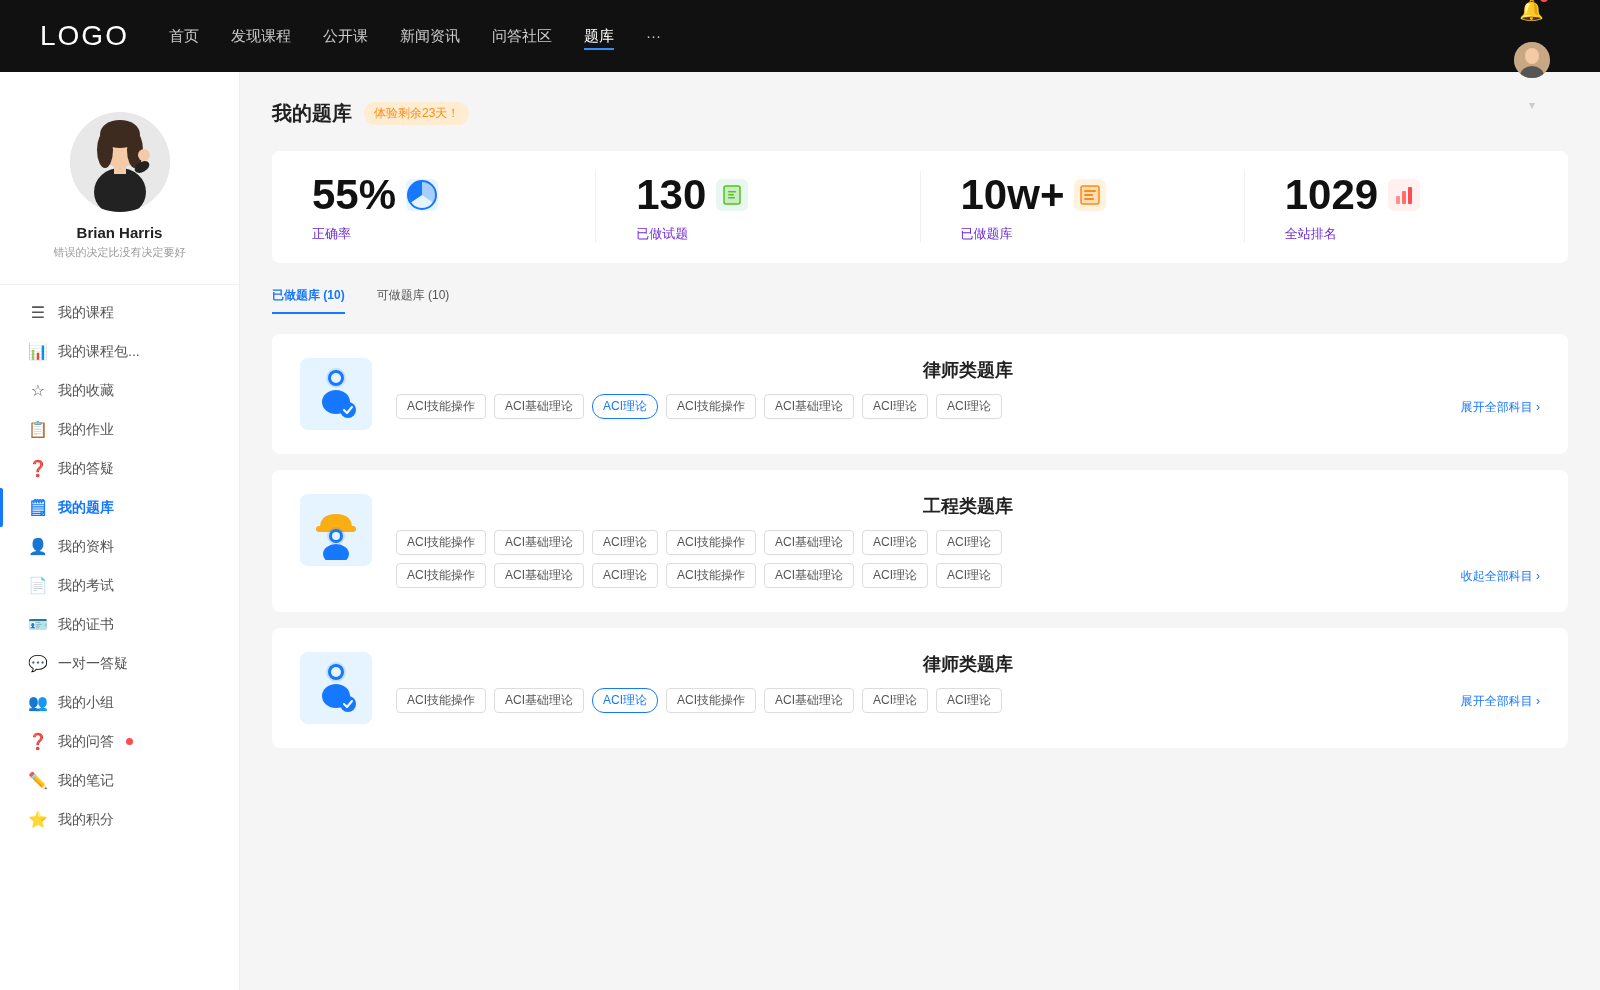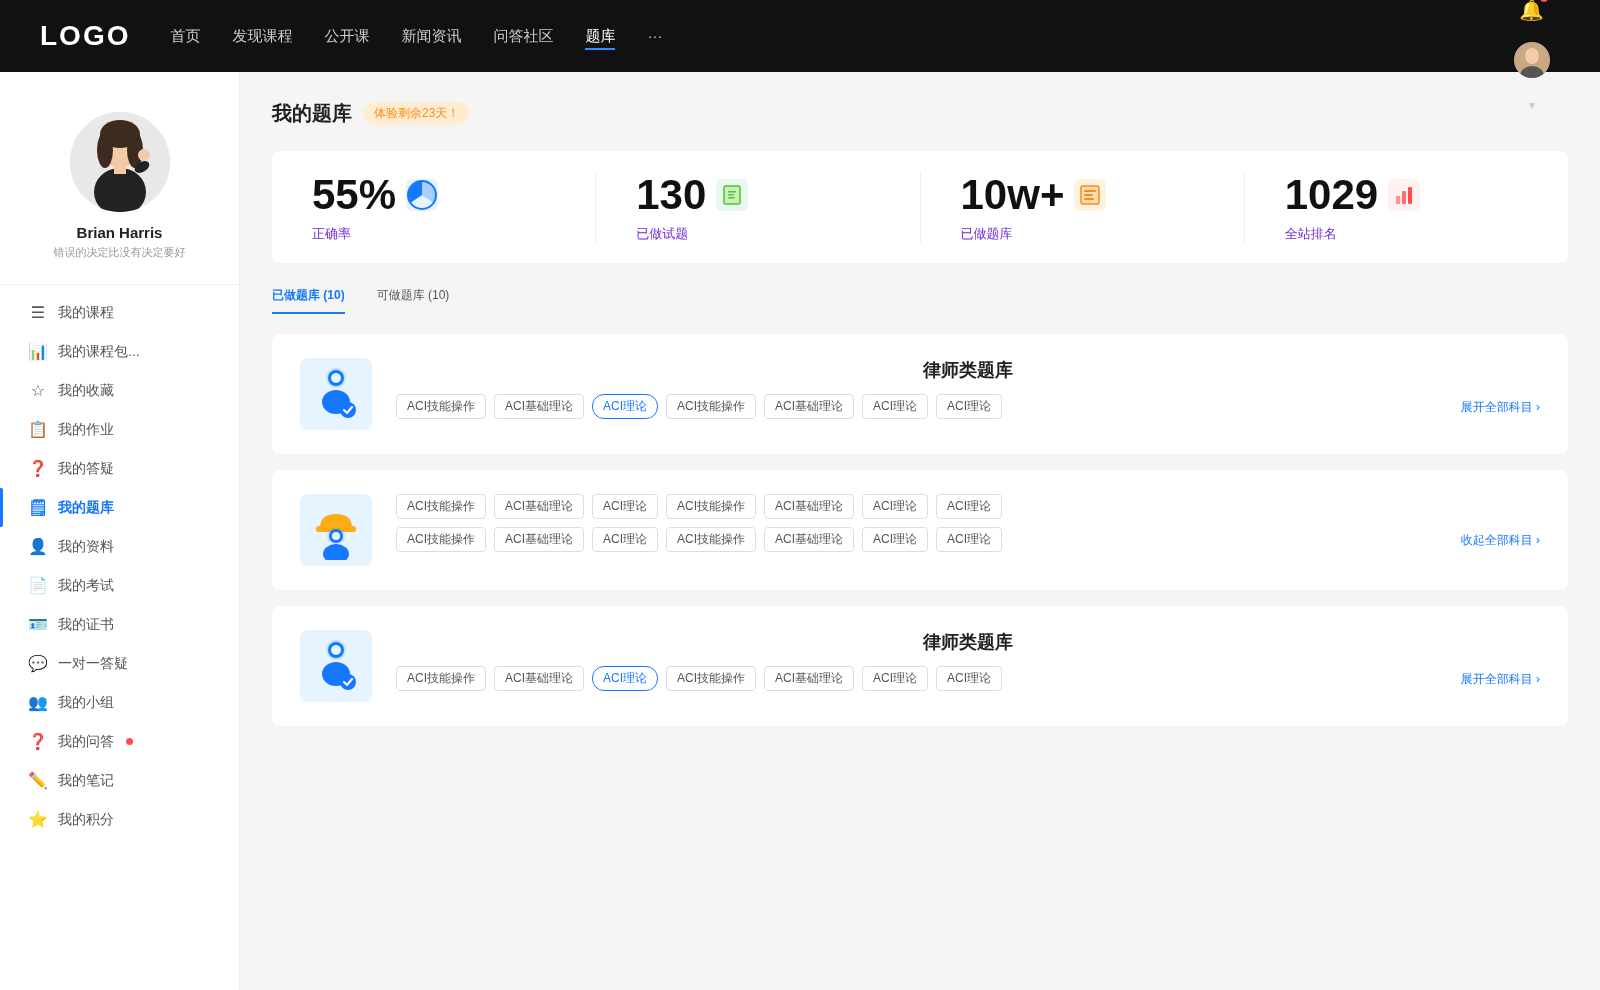--- a/index.html
+++ b/index.html
@@ -11,21 +11,21 @@
       height: 72px;
       display: flex;
       align-items: center;
       padding: 0 40px;
       gap: 40px;
       position: relative;
     }
     .navbar-logo {
       color: #fff;
       font-size: 28px;
-      font-weight: 700;
+      font-weight: 400;
       letter-spacing: 2px;
       min-width: 80px;
     }
     .navbar-nav {
       display: flex;
       gap: 32px;
       flex: 1;
     }
     .navbar-nav a {
       color: #ccc;
@@ -563,20 +563,21 @@
           <rect x="10" y="26" width="40" height="6" rx="3" fill="#faad14"></rect>
 
           <circle cx="30" cy="36" r="9" fill="#1677ff" opacity="0.15"></circle>
           <circle cx="30" cy="36" r="7" fill="#1677ff"></circle>
           <circle cx="30" cy="36" r="4" fill="#e6f4ff"></circle>
 
           <ellipse cx="30" cy="54" rx="13" ry="10" fill="#1677ff"></ellipse>
         </svg>
       </div>
       <div class="bank-info">
+        <div class="bank-name">工程类题库</div>
         <div class="tags-row">
           <span class="tag">ACI技能操作</span>
           <span class="tag">ACI基础理论</span>
           <span class="tag">ACI理论</span>
           <span class="tag">ACI技能操作</span>
           <span class="tag">ACI基础理论</span>
           <span class="tag">ACI理论</span>
           <span class="tag">ACI理论</span>
         </div>
         <div class="tags-second-row">

